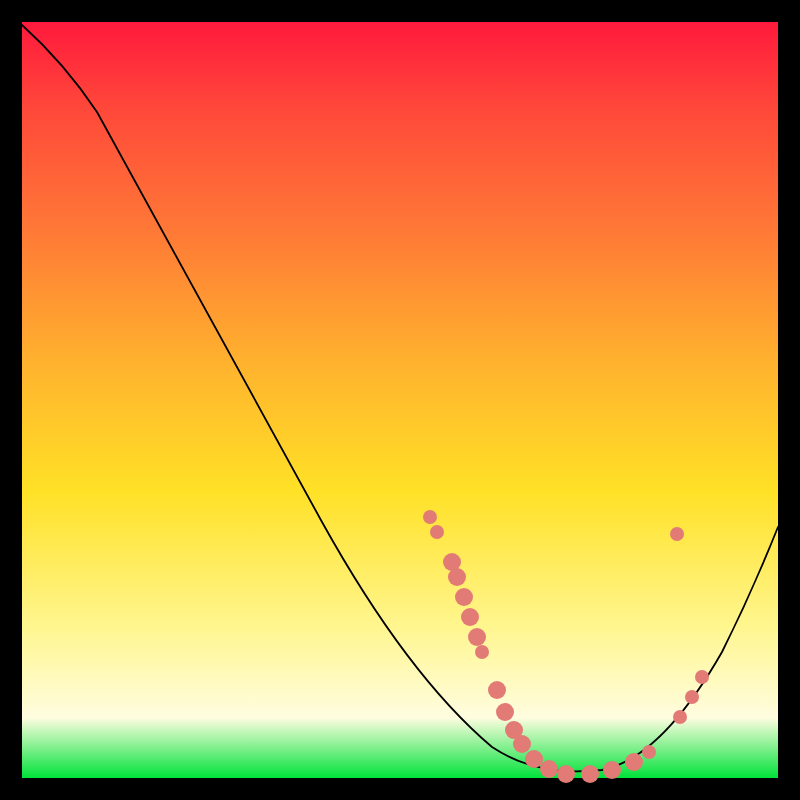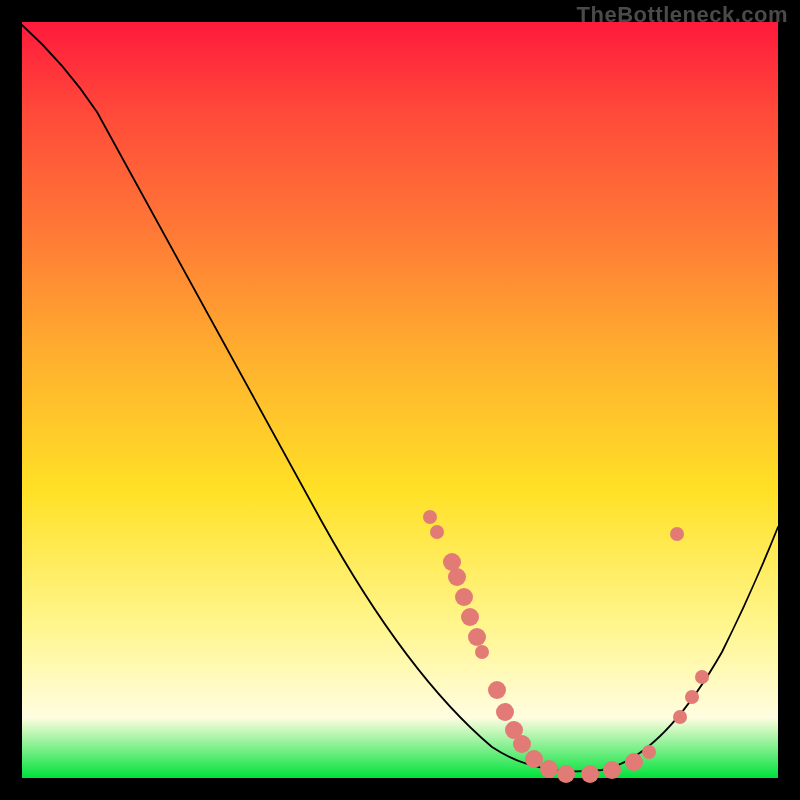--- a/index.html
+++ b/index.html
@@ -64,21 +64,20 @@
   .dot {
     fill: #e27a75;
     stroke: none;
   }
 </style>
 </head>
 <body>
 
 <div class="frame">
 
-  <div class="watermark">TheBottleneck.com</div>
 
   <div class="plot">
     <div class="gradient"></div>
 
     <svg viewBox="0 0 756 756">
       <path class="curve" d="M 0 3 C 30 30, 55 60, 75 90 C 120 170, 200 320, 300 500 C 350 590, 405 670, 470 725 C 505 748, 540 752, 580 748 C 620 740, 660 700, 700 630 C 720 590, 740 545, 756 505"></path>
 
       <g id="points-group">
           <circle cx="408" cy="495" r="7" class="dot"></circle>
           <circle cx="415" cy="510" r="7" class="dot"></circle>

